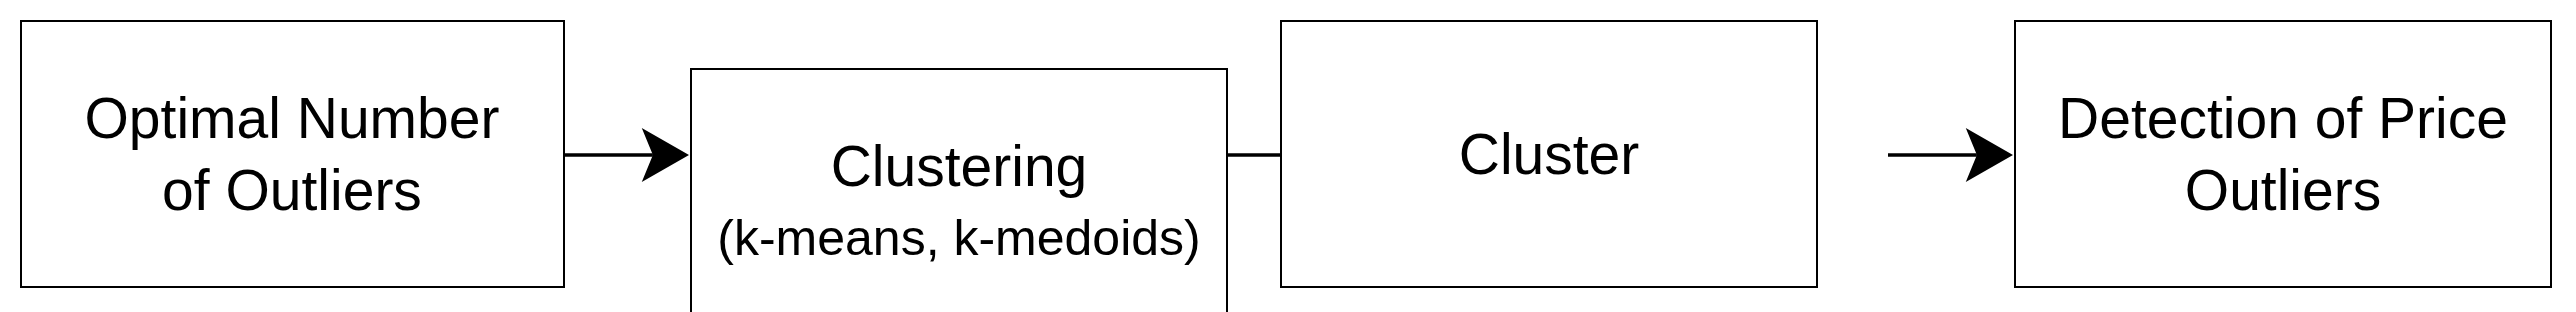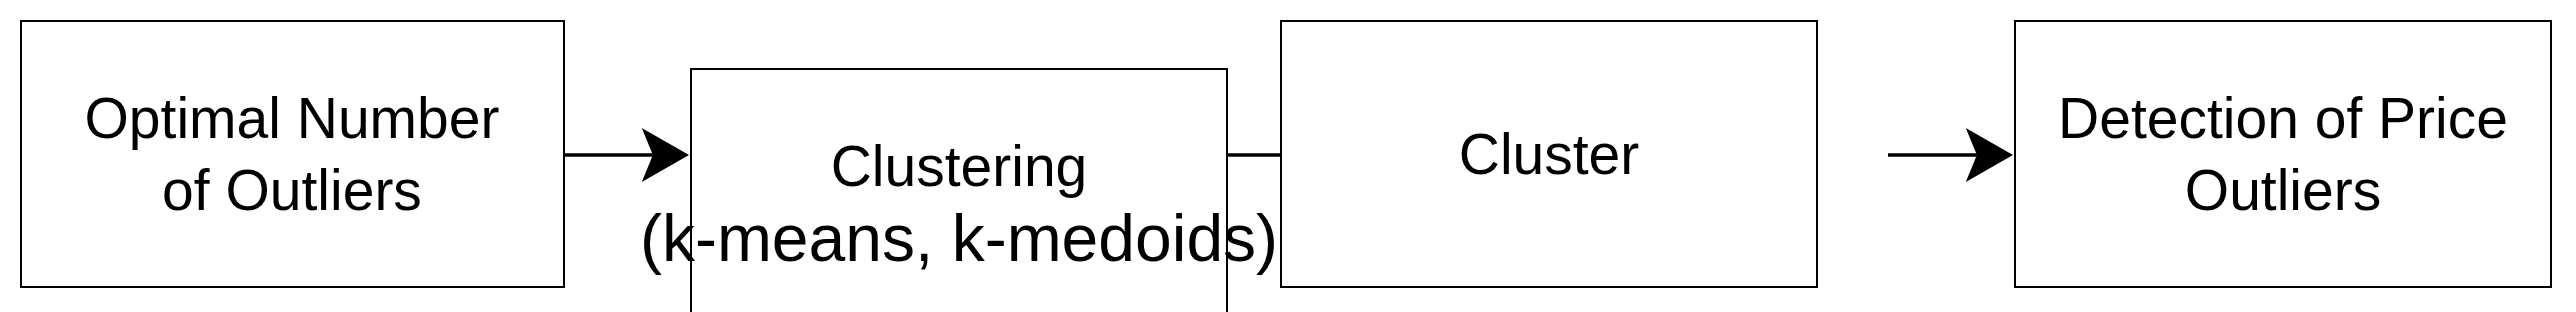--- a/index.html
+++ b/index.html
@@ -28,21 +28,21 @@
     align-items: center;
     justify-content: center;
     text-align: center;
   }
   .node-line {
     font-size: 57px;
     line-height: 72px;
     white-space: nowrap;
   }
   .node-line.sub-small {
-    font-size: 66px;
+    font-size: 50px;
     line-height: 72px;
   }
   #node-1 { left: 19.5px;   width: 545px; }
   #node-2 { left: 690px;  width: 538px; margin-top: 48px; }
   #node-3 { left: 1280px; width: 538px; }
   #node-4 { left: 2014px; width: 538px; }
   .flow-arrow {
     position: absolute;
     top: 113px;
     width: 125px;

